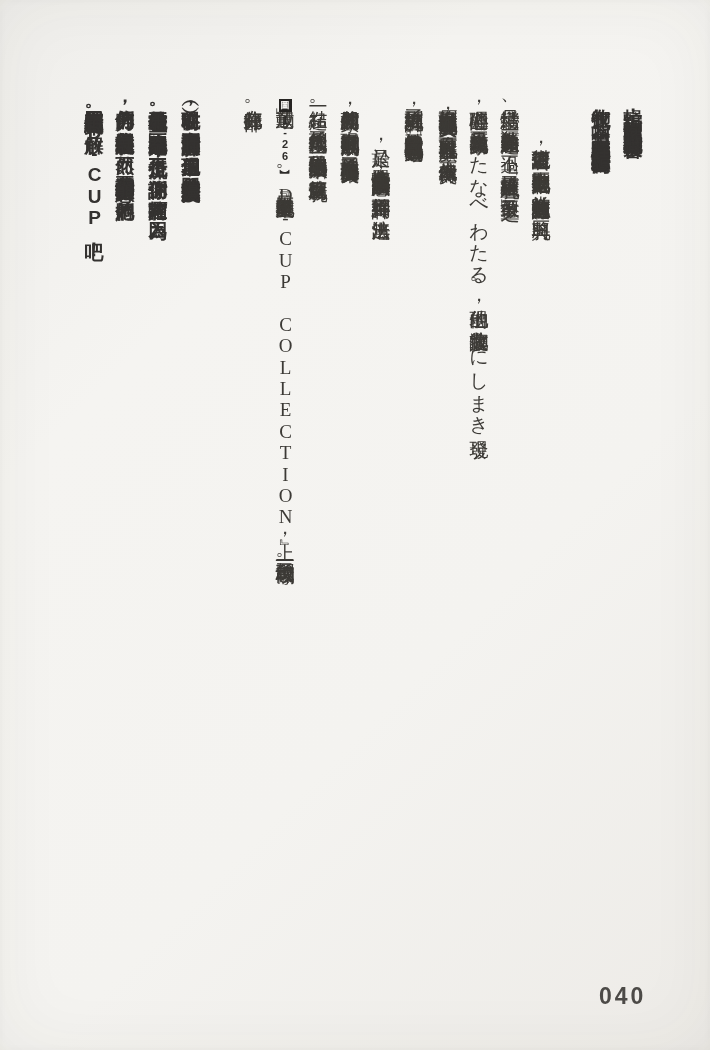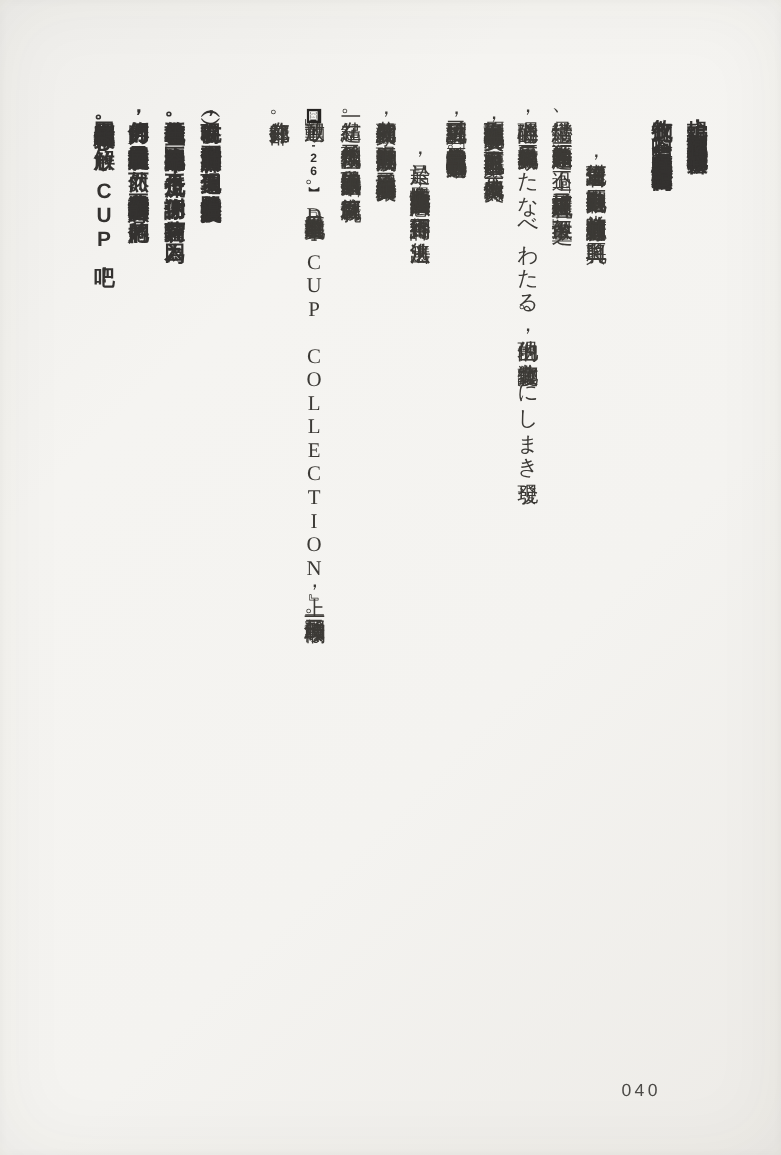--- a/index.html
+++ b/index.html
@@ -67,25 +67,25 @@
     color: #f5f4f1;
     font-size: 9px;
     line-height: 13px;
     text-align: center;
     writing-mode: horizontal-tb;
     margin: 2px 0;
   }
   .fignum { font-size: 11px; font-weight: 700; }
   .page-number {
     position: absolute;
-    left: 565px;
+    left: 599px;
     top: 983px;
     font-family: "Liberation Sans", "DejaVu Sans", sans-serif;
-    font-weight: 400;
-    font-size: 16px;
+    font-weight: 700;
+    font-size: 23px;
     letter-spacing: 3px;
     color: #4c4a47;
   }
 </style>
 </head>
 <body>
 
 <div class="page">
 
   <div class="col gothic dialogue c1">編輯　表明自己喜歡大胸部，不會被其他人用異樣眼光看待嗎？</div>

